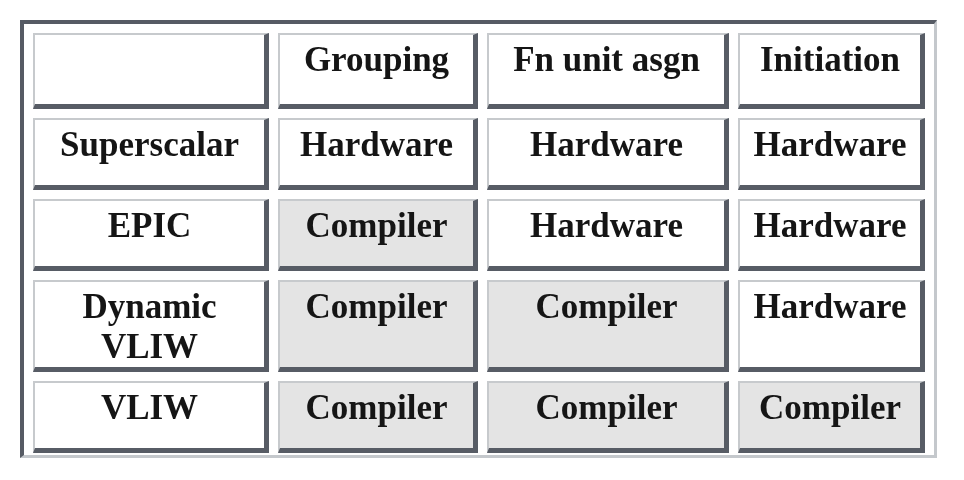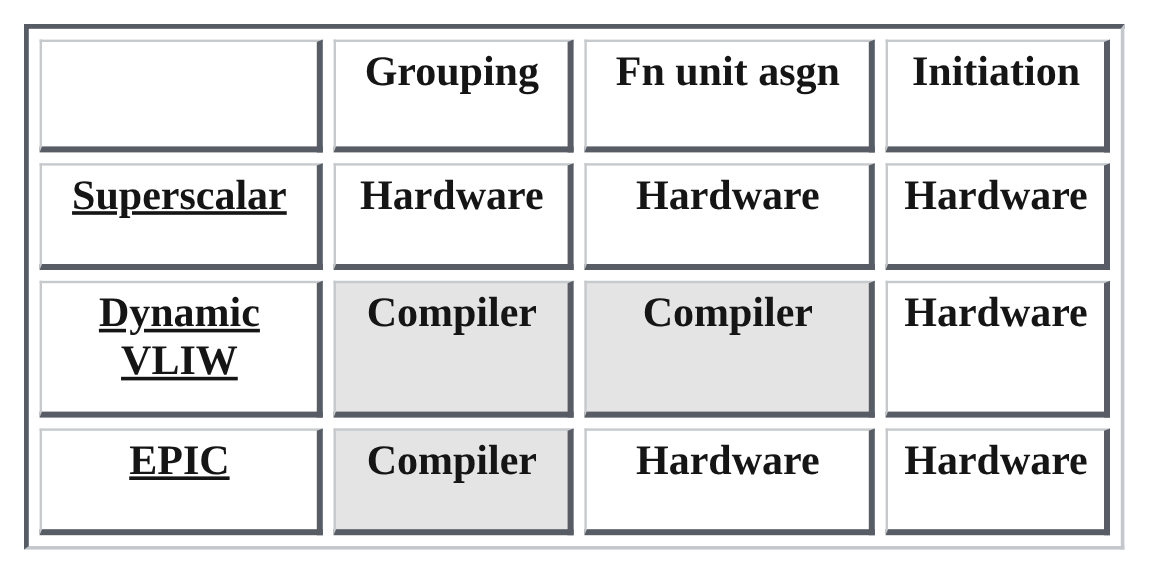--- a/index.html
+++ b/index.html
@@ -49,21 +49,20 @@
     line-height: 40px;
     color: #151515;
     font-weight: bold;
     overflow: hidden;
   }
   th.cell {
     font-weight: bold;
   }
   td.rowlabel {
     font-weight: bold;
-    text-decoration: underline;
   }
 </style>
 </head>
 <body>
 
 <div class="page">
   <div class="frame">
     <table class="cmp">
       <colgroup>
         <col style="width:236px">
@@ -77,28 +76,34 @@
         <th class="cell">Grouping</th>
         <th class="cell">Fn unit asgn</th>
         <th class="cell">Initiation</th>
       </tr>
       <tr style="height:72px">
         <td class="cell rowlabel">Superscalar</td>
         <td class="cell" style="background: rgb(255, 255, 255);">Hardware</td>
         <td class="cell" style="background: rgb(255, 255, 255);">Hardware</td>
         <td class="cell" style="background: rgb(255, 255, 255);">Hardware</td>
       </tr>
+      <tr style="height:72px">
+        <td class="cell rowlabel">EPIC</td>
+        <td class="cell" style="background: rgb(228, 228, 228);">Compiler</td>
+        <td class="cell" style="background: rgb(255, 255, 255);">Hardware</td>
+        <td class="cell" style="background: rgb(255, 255, 255);">Hardware</td>
+      </tr>
       <tr style="height:85px">
         <td class="cell rowlabel">Dynamic VLIW</td>
         <td class="cell" style="background: rgb(228, 228, 228);">Compiler</td>
         <td class="cell" style="background: rgb(228, 228, 228);">Compiler</td>
         <td class="cell" style="background: rgb(255, 255, 255);">Hardware</td>
       </tr>
       <tr style="height:72px">
-        <td class="cell rowlabel">EPIC</td>
+        <td class="cell rowlabel">VLIW</td>
         <td class="cell" style="background: rgb(228, 228, 228);">Compiler</td>
-        <td class="cell" style="background: rgb(255, 255, 255);">Hardware</td>
-        <td class="cell" style="background: rgb(255, 255, 255);">Hardware</td>
+        <td class="cell" style="background: rgb(228, 228, 228);">Compiler</td>
+        <td class="cell" style="background: rgb(228, 228, 228);">Compiler</td>
       </tr>
     </tbody>
       </table>
   </div>
 </div>
 
 </body></html>

